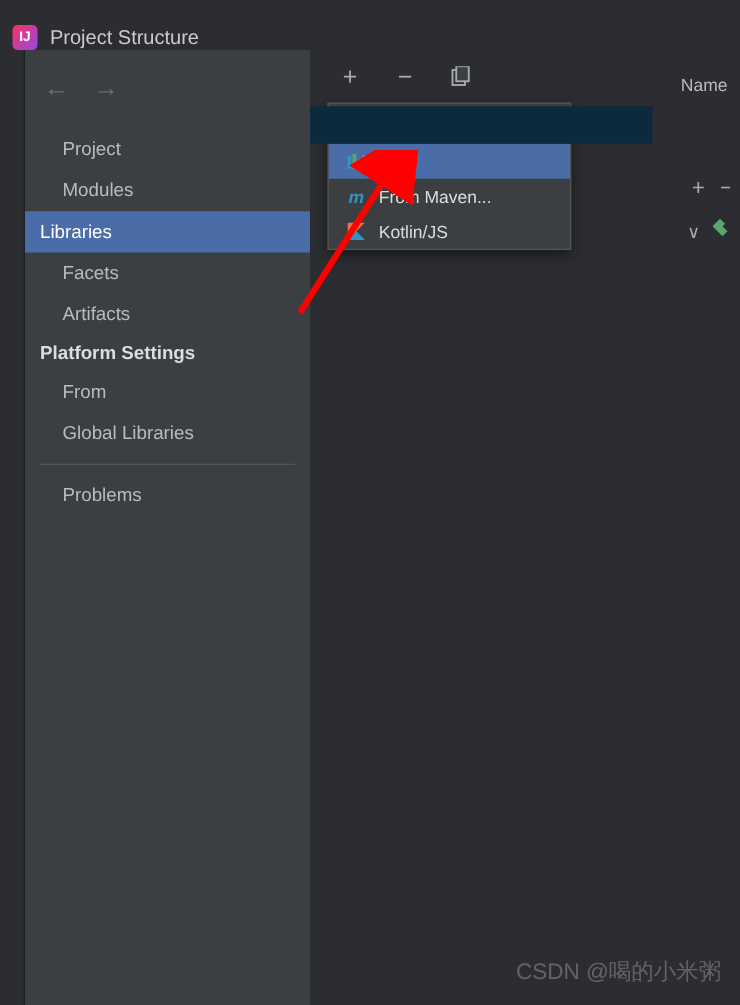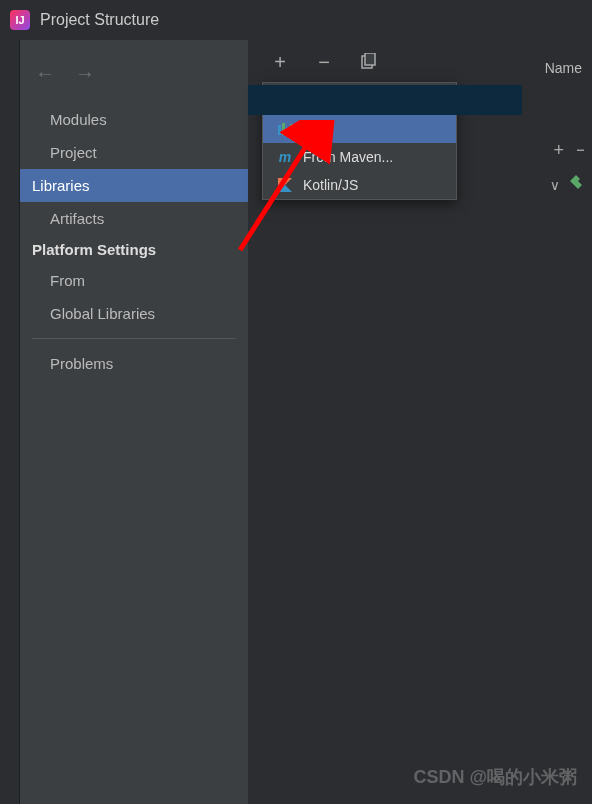--- a/index.html
+++ b/index.html
@@ -12,22 +12,22 @@
       width: 592px;
       height: 804px;
       background: #2b2d30;
       color: #bbbbbb;
       overflow: hidden;
       position: relative;
     }
     .title-bar {
       height: 40px;
       display: flex;
-      align-items: center;
-      padding: 12px 10px;
+      align-items: flex-end;
+      padding: 0 10px;
       gap: 10px;
     }
     .app-icon {
       width: 20px;
       height: 20px;
       background: linear-gradient(135deg, #fe315d, #8f4ae8);
       border-radius: 4px;
       display: flex;
       align-items: center;
       justify-content: center;
@@ -177,21 +177,20 @@
     .hammer-icon {
       color: #59a869;
       font-weight: bold;
     }
     .watermark {
       position: absolute;
       right: 15px;
       bottom: 15px;
       color: rgba(200,200,200,0.35);
       font-size: 18px;
-      font-weight: bold;
     }
     .arrow-annotation {
       position: absolute;
       top: 120px;
       left: 230px;
       pointer-events: none;
       z-index: 100;
     }
   </style>
 </head>
@@ -204,23 +203,24 @@
 
 <div class="main-area">
   <div class="left-gutter"></div>
 
   <div class="sidebar">
     <div class="nav-arrows">
       <span class="nav-arrow">←</span>
       <span class="nav-arrow">→</span>
     </div>
 
+    <div class="sidebar-item">Project</div>
     <div class="sidebar-item">Modules</div>
-    <div class="sidebar-item">Project</div>
     <div class="sidebar-item selected">Libraries</div>
+    <div class="sidebar-item">Facets</div>
     <div class="sidebar-item">Artifacts</div>
 
     <div class="section-header">Platform Settings</div>
     <div class="sidebar-item">From</div>
     <div class="sidebar-item">Global Libraries</div>
 
     <div class="divider"></div>
 
     <div class="sidebar-item">Problems</div>
   </div>

